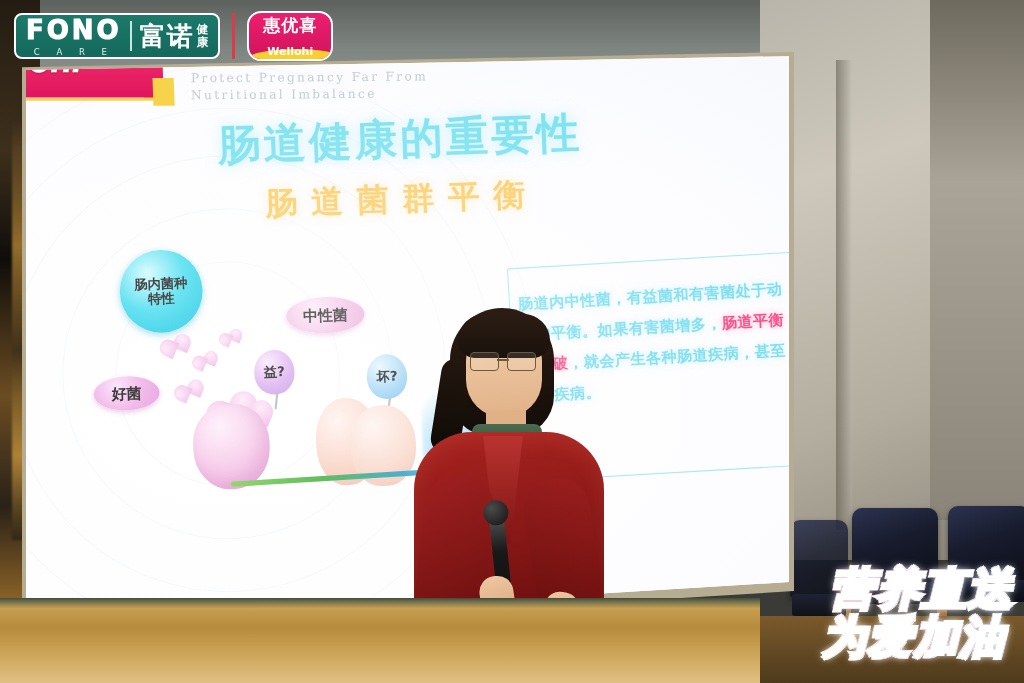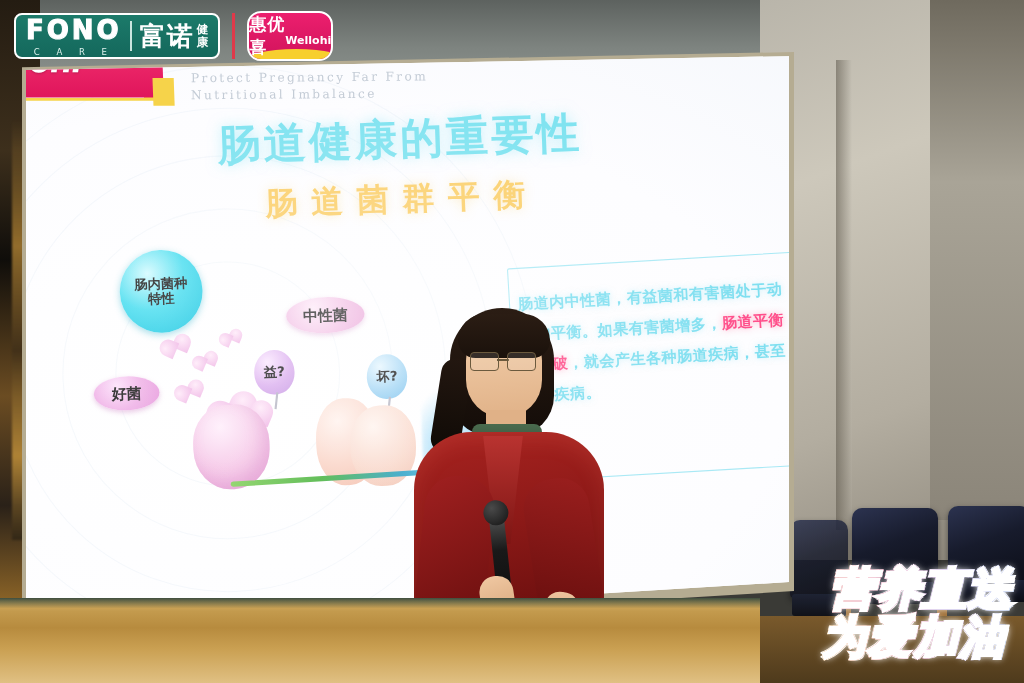--- a/index.html
+++ b/index.html
@@ -320,21 +320,21 @@
     font-size:8.5px;letter-spacing:7px;color:#dff2ee;margin-top:2px;text-align:center;
   }
   .vbar{width:2px;height:30px;background:#eafaf6;margin:0 8px;opacity:.85;}
   .cn-brand{font-size:26px;font-weight:bold;color:#fff;letter-spacing:1px;}
   .cn-small{font-size:11.5px;font-weight:bold;color:#fff;line-height:13px;margin-left:3px;}
   .redline{width:3px;height:46px;background:#e0394a;margin:0 12px;}
   .welbadge{
     position:relative;width:86px;height:50px;border-radius:14px;
     background:linear-gradient(180deg,#ec1f6e,#d1135c);
     border:2px solid #ffffff;box-sizing:border-box;overflow:hidden;
-    display:flex;flex-direction:row;align-items:center;justify-content:center;
+    display:flex;flex-direction:column;align-items:center;justify-content:center;
   }
   .welbadge .swoosh{
     position:absolute;left:-6px;bottom:-16px;width:106px;height:26px;border-radius:50%;
     background:#f7cf2e;
   }
   .wel-cn{font-size:17px;font-weight:bold;color:#fff;letter-spacing:1px;z-index:2;}
   .wel-en{font-size:11px;font-weight:bold;color:#fff;z-index:2;margin-top:8px;}
 </style>
 </head>
 <body>

